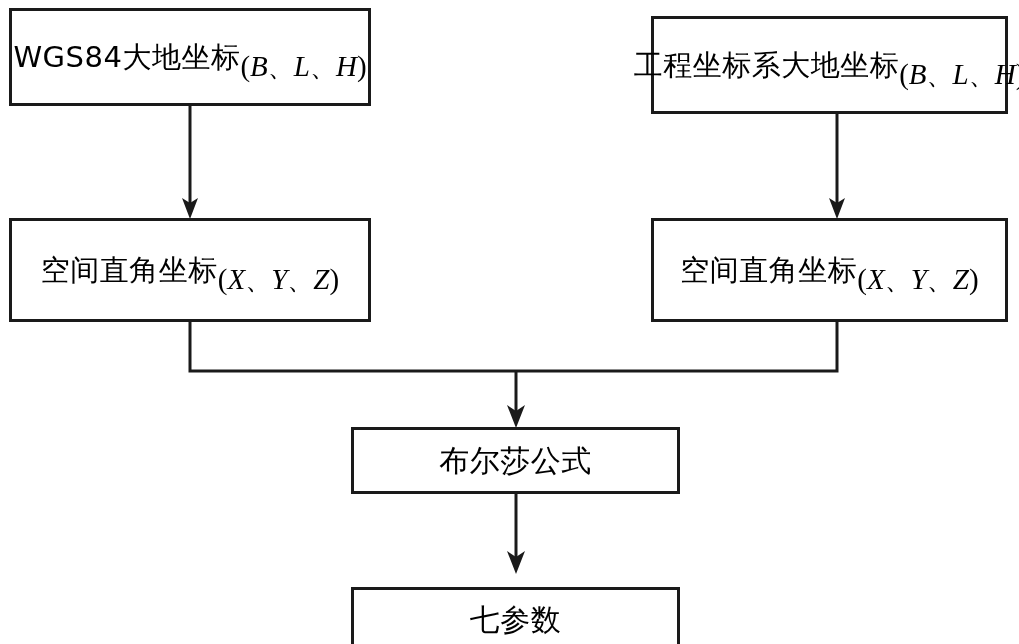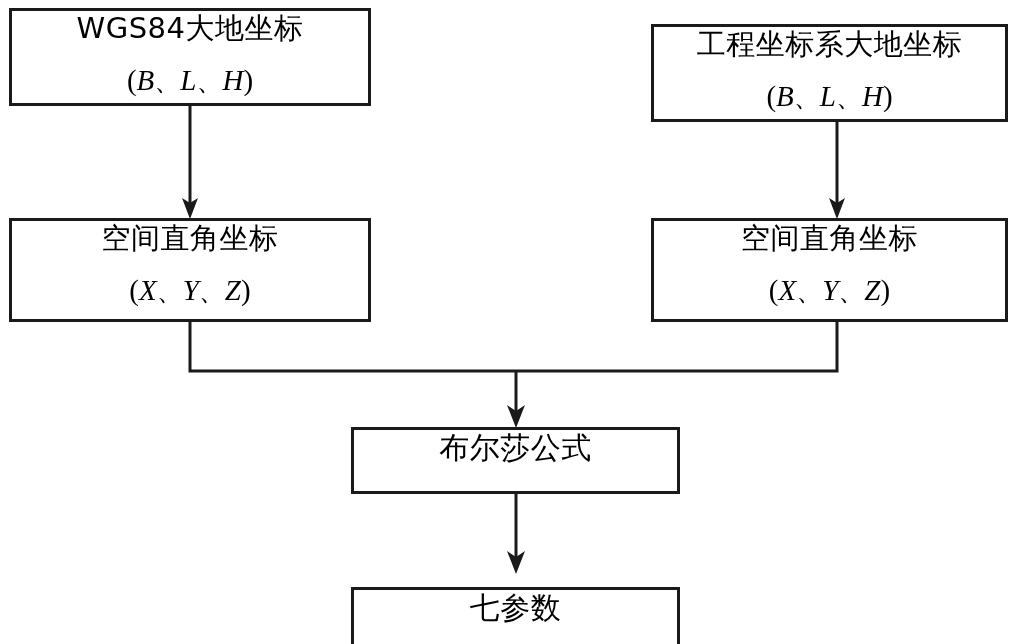--- a/index.html
+++ b/index.html
@@ -18,23 +18,23 @@
     height: 644px;
     background: #ffffff;
     overflow: hidden;
   }
   .node {
     position: absolute;
     box-sizing: border-box;
     background: #ffffff;
     border: 3px solid #1a1a1a;
     display: flex;
-    flex-direction: column;
+    flex-direction: row;
     align-items: center;
-    justify-content: flex-start;
+    justify-content: center;
     text-align: center;
     color: #000000;
     line-height: 1.18;
   }
   .node .line-cn {
     font-family: "DejaVu Sans", "Liberation Sans", sans-serif;
     font-size: 29px;
     font-weight: 400;
     letter-spacing: 0.5px;
     white-space: nowrap;
@@ -54,21 +54,21 @@
   .node .line-var .paren {
     font-style: normal;
     font-family: "Liberation Serif", "DejaVu Serif", serif;
   }
   .node.single .line-cn {
     font-size: 30px;
   }
 
   
   #node-wgs84      { left: 9px;   top: 8px;   width: 362px; height: 98px; }
-  #node-proj       { left: 651px; top: 24px;   width: 357px; height: 98px; }
+  #node-proj       { left: 651px; top: 16px;   width: 357px; height: 98px; }
   #node-cart-left  { left: 9px;   top: 218px; width: 362px; height: 104px; }
   #node-cart-right { left: 651px; top: 218px; width: 357px; height: 104px; }
   #node-bursa      { left: 351px; top: 427px; width: 329px; height: 67px; }
   #node-params     { left: 351px; top: 587px; width: 329px; height: 66px; }
 
   
   #connectors {
     position: absolute;
     left: 0;
     top: 0;

